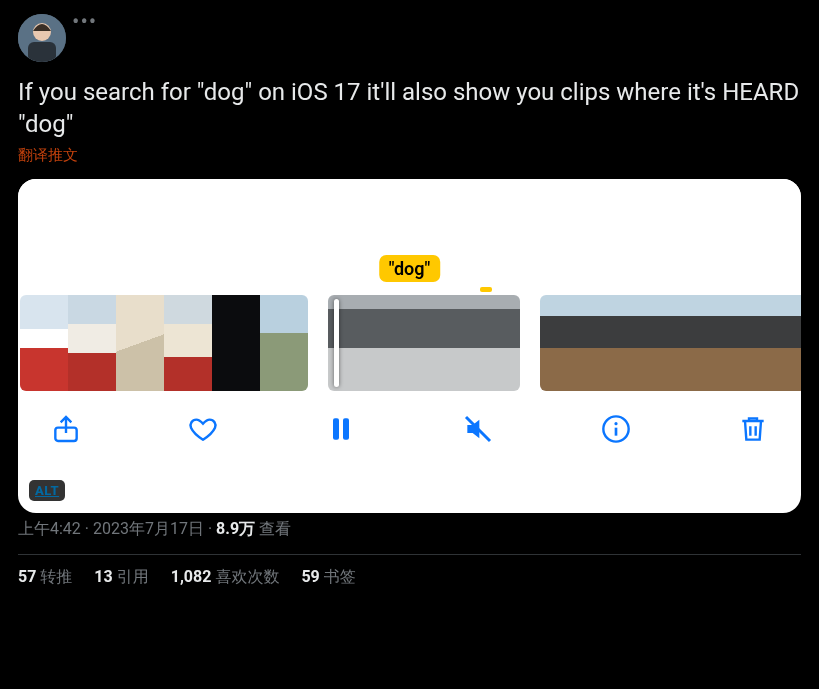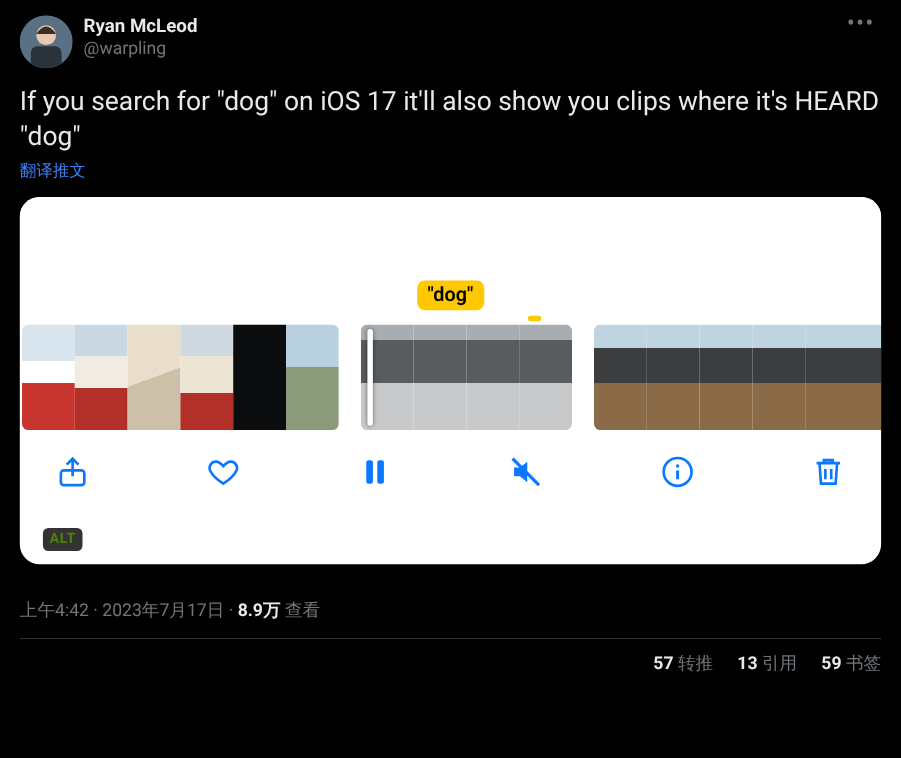--- a/index.html
+++ b/index.html
@@ -53,21 +53,21 @@
     letter-spacing: 1px;
   }
   .tweet-text {
     margin-top: 14px;
     font-size: 24px;
     line-height: 32px;
     color: #e7e9ea;
     font-weight: 400;
   }
   .translate {
-    color: #3b82f6;
+    color: #c2410c;
     font-size: 15px;
     margin-top: 6px;
     cursor: pointer;
   }
   .media {
     margin-top: 14px;
     border-radius: 18px;
     overflow: hidden;
     background: #fff;
     position: relative;
@@ -147,68 +147,64 @@
   }
   .tb-btn {
     width: 36px; height: 36px;
     display: flex; align-items: center; justify-content: center;
     cursor: pointer;
   }
   .tb-btn svg { width: 32px; height: 32px; }
   .ios-blue { color: #0b76ff; }
   .alt-badge {
     position: absolute;
-    left: 21px;
+    left: 11px;
     bottom: 12px;
     background: rgba(0,0,0,0.8);
-    color: #4d7c0f;
+    color: #0369a1;
     font-weight: 800;
     font-size: 13px;
     padding: 3px 6px;
     border-radius: 5px;
     letter-spacing: 0.5px;
+    text-decoration: underline;
   }
   .meta {
-    margin-top: 32px;
+    margin-top: 6px;
     color: #71767b;
     font-size: 16px;
   }
   .meta .views-num { color: #e7e9ea; font-weight: 700; }
   .divider {
     border: none;
     border-top: 1px solid #2f3336;
     margin: 14px 0 12px 0;
   }
   .stats {
     display: flex;
     gap: 22px;
     color: #71767b;
     font-size: 16px;
-    justify-content: flex-end;
   }
   .stats .num { color: #e7e9ea; font-weight: 700; margin-right: 4px; }
 </style>
 </head>
 <body>
 
 <div class="tweet">
 
   <div class="header">
     <div class="avatar">
       <svg viewBox="0 0 48 48">
         <rect width="48" height="48" fill="#5a7185"></rect>
         <circle cx="24" cy="18" r="9" fill="#e8c8b0"></circle>
         <path d="M15 17 q9 -14 18 0" fill="#3a2e25"></path>
         <rect x="10" y="28" width="28" height="20" rx="6" fill="#2a323a"></rect>
       </svg>
     </div>
-    <div class="namecol">
-      <span class="display-name">Ryan McLeod</span>
-      <span class="handle">@warpling</span>
-    </div>
     <div class="more">•••</div>
   </div>
 
   <div class="tweet-text">If you search for "dog" on iOS 17 it'll also show you clips where it's HEARD "dog"</div>
 
   <div class="translate">翻译推文</div>
 
   <div class="media">
     <div class="media-top">
       <div class="dog-chip">"dog"</div>
@@ -289,17 +285,20 @@
   <hr class="divider">
 
   <div class="stats">
     <div>
       <span class="num">57</span><span>转推</span>
     </div>
     <div>
       <span class="num">13</span><span>引用</span>
     </div>
     <div>
+      <span class="num">1,082</span><span>喜欢次数</span>
+    </div>
+    <div>
       <span class="num">59</span><span>书签</span>
     </div>
   </div>
 
 </div>
 
 </body></html>

